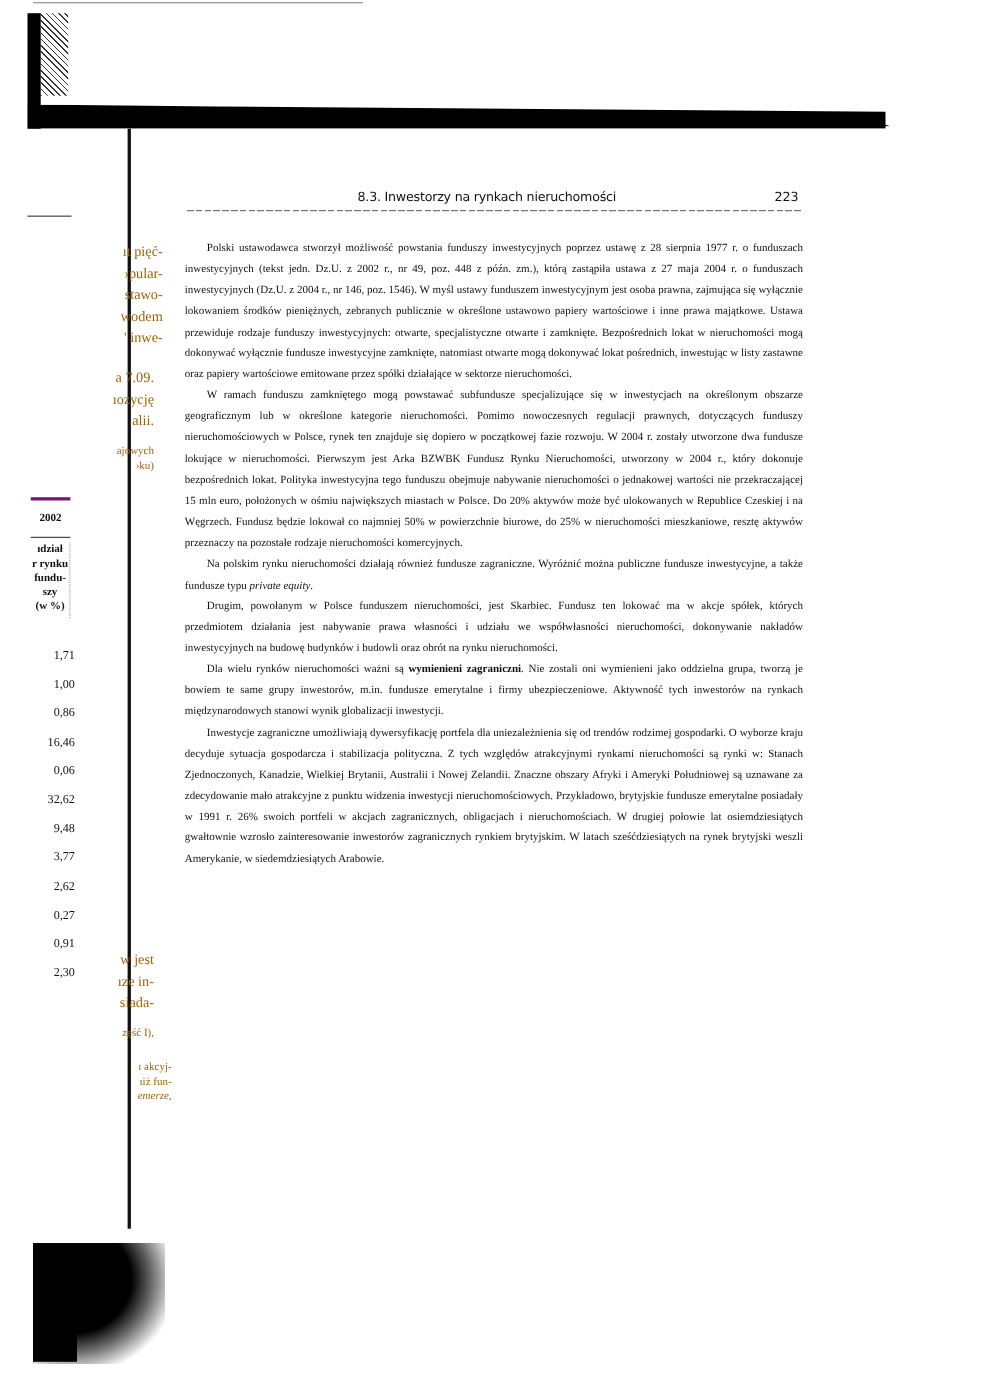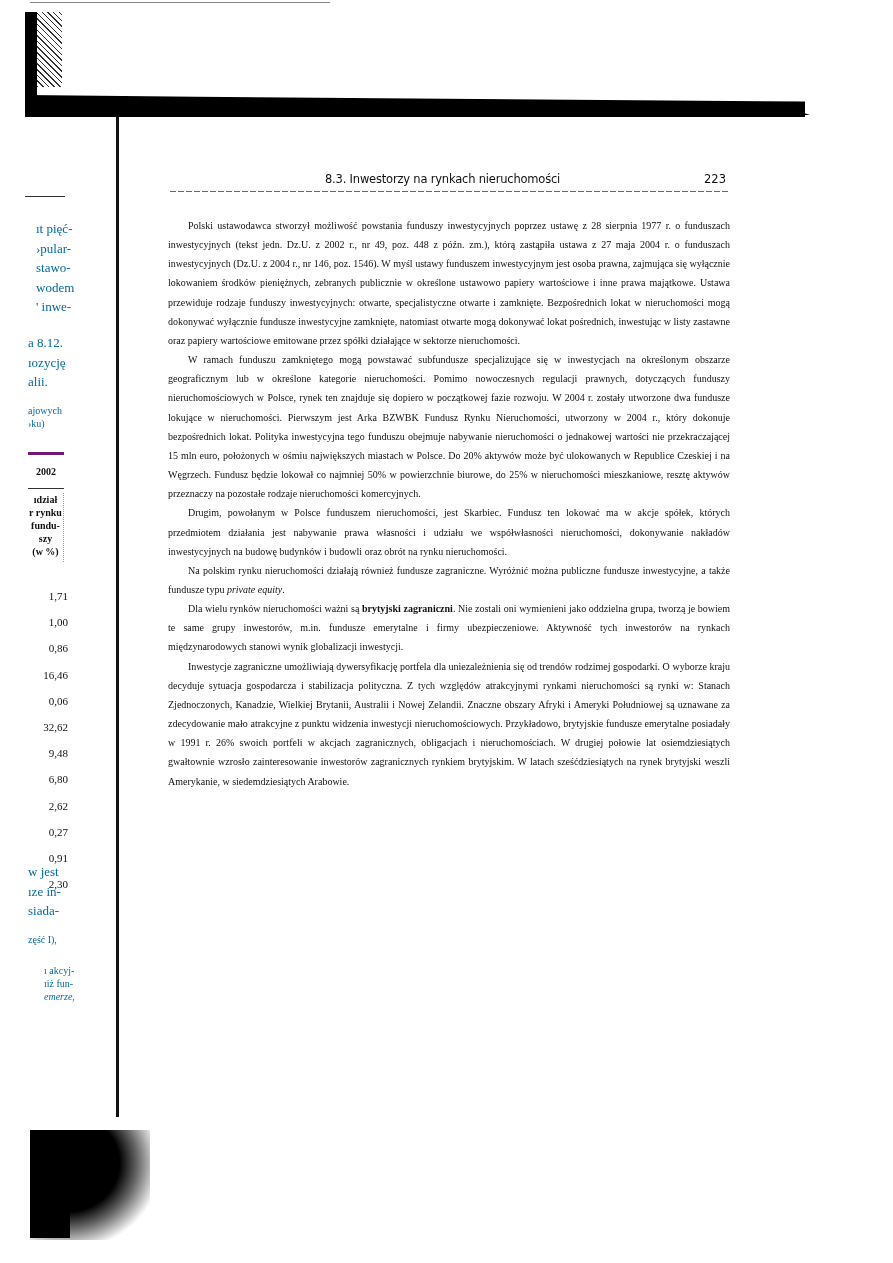--- a/index.html
+++ b/index.html
@@ -14,21 +14,21 @@
   .scan-band { position:absolute; left:25px; top:95px; width:780px; height:22px;
         background:#000; clip-path:polygon(0 0,22% 8%,100% 30%,102% 100%,0 100%); }
   .scan-band-right { position:absolute; left:600px; top:103px; width:210px; height:12px; background:#000;
         clip-path:polygon(0 20%,88% 30%,100% 100%,0 100%); }
   .gutter { position:absolute; left:116px; top:117px; width:3px; height:1000px; background:#111; }
   .scan-corner-bl { position:absolute; left:30px; top:1130px; width:120px; height:110px;
         background:radial-gradient(ellipse at 30% 30%, #000 0 45%, rgba(0,0,0,.6) 60%, transparent 80%); }
   .scan-corner-bl-solid { position:absolute; left:30px; top:1130px; width:40px; height:108px; background:#000; }
 
   
-  .left-frag { position:absolute; left:0; width:112px; font-size:13px; line-height:19.5px; color:#0369a1; }
+  .left-frag { position:absolute; left:0; width:112px; font-size:13px; line-height:19.5px; color:#a16207;text-align:right; }
   .left-frag .ln { display:block; white-space:nowrap; overflow:hidden; }
   .left-rule { position:absolute; left:25px; width:40px; height:1px; background:#333; }
   .lf-small { font-size:10px; line-height:13px; }
   .tbl-frag { position:absolute; left:28px; top:452px; width:36px; font-size:10px; line-height:13px;
         font-weight:bold; text-align:center; }
   .tbl-frag .hdr-year { border-top:3px solid #701a75; border-bottom:1px solid #333; padding:10px 0; margin-bottom:4px; }
   .tbl-frag .hdr-lbl { border-right:1px dotted #999; padding-bottom:4px; }
   .tbl-vals { position:absolute; left:28px; top:583px; width:40px; font-size:11px; text-align:right; }
   .tbl-vals .v { display:block; height:26.2px; line-height:26.2px; }
 
@@ -62,21 +62,21 @@
 
 <div class="left-rule" style="top:196px"></div>
 <div class="left-frag" style="top:219px;left:36px;">
   <span class="ln">ıt pięć-</span>
   <span class="ln">›pular-</span>
   <span class="ln">stawo-</span>
   <span class="ln">wodem</span>
   <span class="ln">' inwe-</span>
 </div>
 <div class="left-frag" style="top:333px;left:28px;">
-  <span class="ln">a 8.12.</span>
+  <span class="ln">a 7.09.</span>
   <span class="ln">ıozycję</span>
   <span class="ln">alii.</span>
 </div>
 <div class="left-frag lf-small" style="top:404px;left:28px;">
   <span class="ln">ajowych</span>
   <span class="ln">›ku)</span>
 </div>
 <div class="tbl-frag">
   <div class="hdr-year">2002</div>
   <div class="hdr-lbl">
@@ -88,21 +88,21 @@
   </div>
 </div>
 <div class="tbl-vals">
   <span class="v">1,71</span>
   <span class="v">1,00</span>
   <span class="v">0,86</span>
   <span class="v">16,46</span>
   <span class="v">0,06</span>
   <span class="v">32,62</span>
   <span class="v">9,48</span>
-  <span class="v">6,80</span>
+  <span class="v">3,77</span>
   <span class="v">2,62</span>
   <span class="v">0,27</span>
   <span class="v">0,91</span>
   <span class="v">2,30</span>
 </div>
 <div class="left-frag" style="top:862px;left:28px;">
   <span class="ln">w jest</span>
   <span class="ln">ıze in-</span>
   <span class="ln">siada-</span>
 </div>
@@ -117,17 +117,17 @@
 
 <div class="running-head">
   <span class="title">8.3. Inwestorzy na rynkach nieruchomości</span>
   <span class="pageno">223</span>
   <div class="rule"></div>
 </div>
 
 <div class="body-text">
   <p>Polski ustawodawca stworzył możliwość powstania funduszy inwestycyjnych poprzez ustawę z 28 sierpnia 1977 r. o funduszach inwestycyjnych (tekst jedn. Dz.U. z 2002 r., nr 49, poz. 448 z późn. zm.), którą zastąpiła ustawa z 27 maja 2004 r. o funduszach inwestycyjnych (Dz.U. z 2004 r., nr 146, poz. 1546). W myśl ustawy funduszem inwestycyjnym jest osoba prawna, zajmująca się wyłącznie lokowaniem środków pieniężnych, zebranych publicznie w określone ustawowo papiery wartościowe i inne prawa majątkowe. Ustawa przewiduje rodzaje funduszy inwestycyjnych: otwarte, specjalistyczne otwarte i zamknięte. Bezpośrednich lokat w nieruchomości mogą dokonywać wyłącznie fundusze inwestycyjne zamknięte, natomiast otwarte mogą dokonywać lokat pośrednich, inwestując w listy zastawne oraz papiery wartościowe emitowane przez spółki działające w sektorze nieruchomości.</p>
   <p>W ramach funduszu zamkniętego mogą powstawać subfundusze specjalizujące się w inwestycjach na określonym obszarze geograficznym lub w określone kategorie nieruchomości. Pomimo nowoczesnych regulacji prawnych, dotyczących funduszy nieruchomościowych w Polsce, rynek ten znajduje się dopiero w początkowej fazie rozwoju. W 2004 r. zostały utworzone dwa fundusze lokujące w nieruchomości. Pierwszym jest Arka BZWBK Fundusz Rynku Nieruchomości, utworzony w 2004 r., który dokonuje bezpośrednich lokat. Polityka inwestycyjna tego funduszu obejmuje nabywanie nieruchomości o jednakowej wartości nie przekraczającej 15 mln euro, położonych w ośmiu największych miastach w Polsce. Do 20% aktywów może być ulokowanych w Republice Czeskiej i na Węgrzech. Fundusz będzie lokował co najmniej 50% w powierzchnie biurowe, do 25% w nieruchomości mieszkaniowe, resztę aktywów przeznaczy na pozostałe rodzaje nieruchomości komercyjnych.</p>
+  <p><span>Na polskim rynku nieruchomości działają również fundusze zagraniczne. Wyróżnić można publiczne fundusze inwestycyjne, a także fundusze typu </span><i>private equity</i><span>.</span></p>
   <p>Drugim, powołanym w Polsce funduszem nieruchomości, jest Skarbiec. Fundusz ten lokować ma w akcje spółek, których przedmiotem działania jest nabywanie prawa własności i udziału we współwłasności nieruchomości, dokonywanie nakładów inwestycyjnych na budowę budynków i budowli oraz obrót na rynku nieruchomości.</p>
-  <p><span>Na polskim rynku nieruchomości działają również fundusze zagraniczne. Wyróżnić można publiczne fundusze inwestycyjne, a także fundusze typu </span><i>private equity</i><span>.</span></p>
-  <p><span>Dla wielu rynków nieruchomości ważni są </span><b>brytyjski zagraniczni</b><span>. Nie zostali oni wymienieni jako oddzielna grupa, tworzą je bowiem te same grupy inwestorów, m.in. fundusze emerytalne i firmy ubezpieczeniowe. Aktywność tych inwestorów na rynkach międzynarodowych stanowi wynik globalizacji inwestycji.</span></p>
+  <p><span>Dla wielu rynków nieruchomości ważni są </span><b>wymienieni zagraniczni</b><span>. Nie zostali oni wymienieni jako oddzielna grupa, tworzą je bowiem te same grupy inwestorów, m.in. fundusze emerytalne i firmy ubezpieczeniowe. Aktywność tych inwestorów na rynkach międzynarodowych stanowi wynik globalizacji inwestycji.</span></p>
   <p>Inwestycje zagraniczne umożliwiają dywersyfikację portfela dla uniezależnienia się od trendów rodzimej gospodarki. O wyborze kraju decyduje sytuacja gospodarcza i stabilizacja polityczna. Z tych względów atrakcyjnymi rynkami nieruchomości są rynki w: Stanach Zjednoczonych, Kanadzie, Wielkiej Brytanii, Australii i Nowej Zelandii. Znaczne obszary Afryki i Ameryki Południowej są uznawane za zdecydowanie mało atrakcyjne z punktu widzenia inwestycji nieruchomościowych. Przykładowo, brytyjskie fundusze emerytalne posiadały w 1991 r. 26% swoich portfeli w akcjach zagranicznych, obligacjach i nieruchomościach. W drugiej połowie lat osiemdziesiątych gwałtownie wzrosło zainteresowanie inwestorów zagranicznych rynkiem brytyjskim. W latach sześćdziesiątych na rynek brytyjski weszli Amerykanie, w siedemdziesiątych Arabowie.</p>
 </div>
 
 </body></html>

